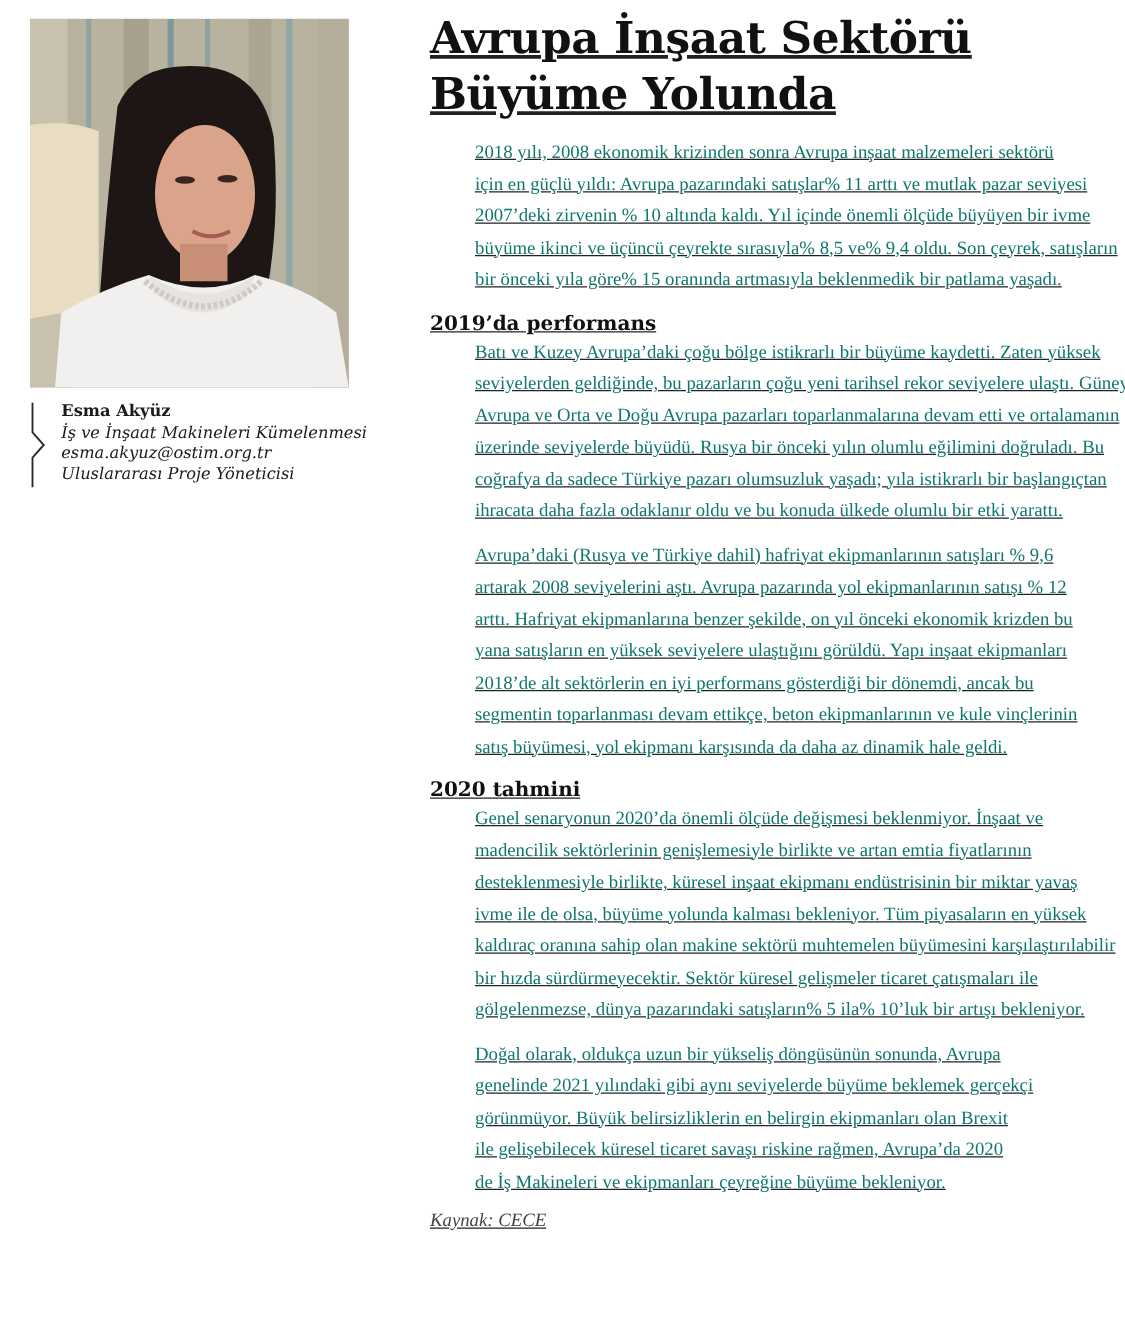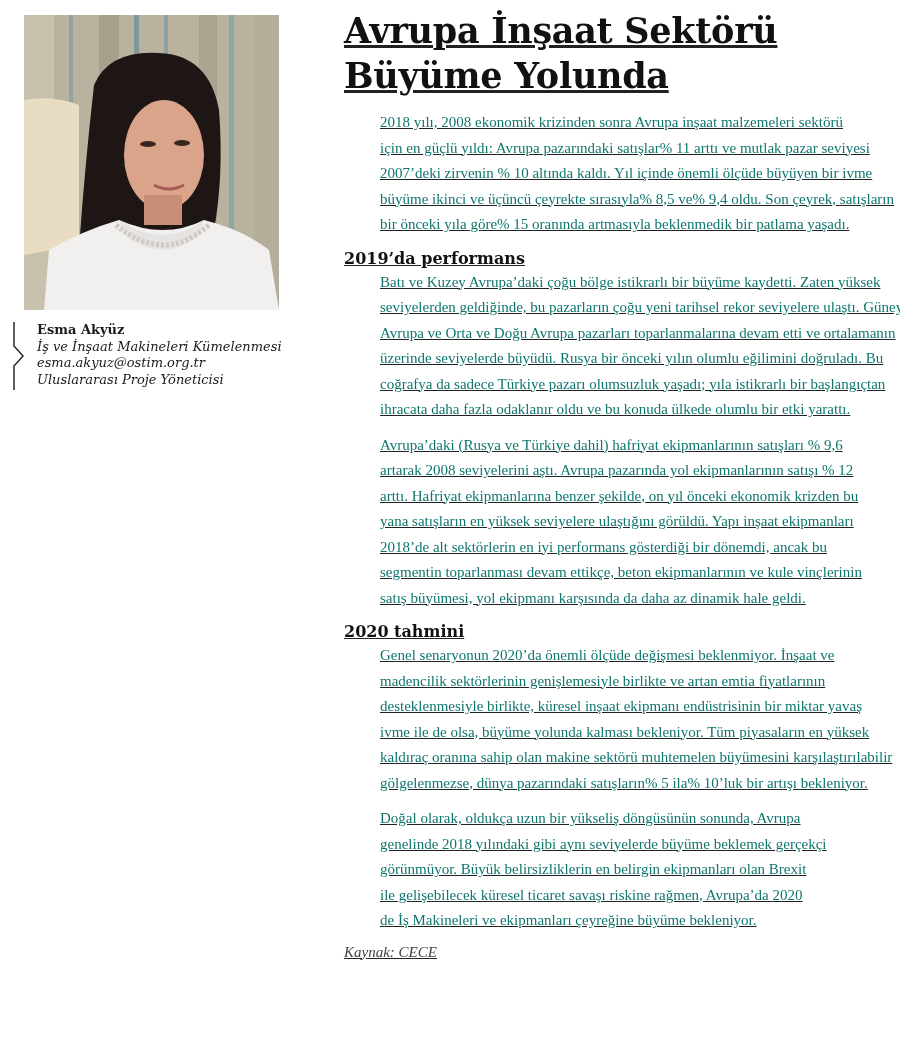--- a/index.html
+++ b/index.html
@@ -22,21 +22,21 @@
       top: 15px;
       width: 255px;
       height: 295px;
       overflow: hidden;
       background: #c9c2b2;
     }
     .photo svg { display: block; width: 100%; height: 100%; }
 
     .author {
       position: absolute;
-      left: 12px;
+      left: 24px;
       top: 322px;
       width: 290px;
       height: 70px;
     }
     .author .bracket {
       position: absolute;
       left: 0;
       top: 0;
       width: 14px;
       height: 68px;
@@ -180,24 +180,25 @@
     <span class="line">satış büyümesi, yol ekipmanı karşısında da daha az dinamik hale geldi.</span>
   </p>
 
   <h2 class="subhead">2020 tahmini</h2>
   <p class="body">
     <span class="line">Genel senaryonun 2020’da önemli ölçüde değişmesi beklenmiyor. İnşaat ve</span>
     <span class="line">madencilik sektörlerinin genişlemesiyle birlikte ve artan emtia fiyatlarının</span>
     <span class="line">desteklenmesiyle birlikte, küresel inşaat ekipmanı endüstrisinin bir miktar yavaş</span>
     <span class="line">ivme ile de olsa, büyüme yolunda kalması bekleniyor. Tüm piyasaların en yüksek</span>
     <span class="line">kaldıraç oranına sahip olan makine sektörü muhtemelen büyümesini karşılaştırılabilir</span>
+    <span class="line">bir hızda sürdürmeyecektir. Sektör küresel gelişmeler ticaret çatışmaları ile</span>
     <span class="line">gölgelenmezse, dünya pazarındaki satışların% 5 ila% 10’luk bir artışı bekleniyor.</span>
   </p>
   <p class="body">
     <span class="line">Doğal olarak, oldukça uzun bir yükseliş döngüsünün sonunda, Avrupa</span>
-    <span class="line">genelinde 2018 yılındaki gibi aynı seviyelerde büyüme beklemek gerçekçi</span>
+    <span class="line">genelinde 2021 yılındaki gibi aynı seviyelerde büyüme beklemek gerçekçi</span>
     <span class="line">görünmüyor. Büyük belirsizliklerin en belirgin ekipmanları olan Brexit</span>
     <span class="line">ile gelişebilecek küresel ticaret savaşı riskine rağmen, Avrupa’da 2020</span>
     <span class="line">de İş Makineleri ve ekipmanları çeyreğine büyüme bekleniyor.</span>
   </p>
 
   <div class="source">Kaynak: CECE</div>
 </div>
 
 </body></html>

